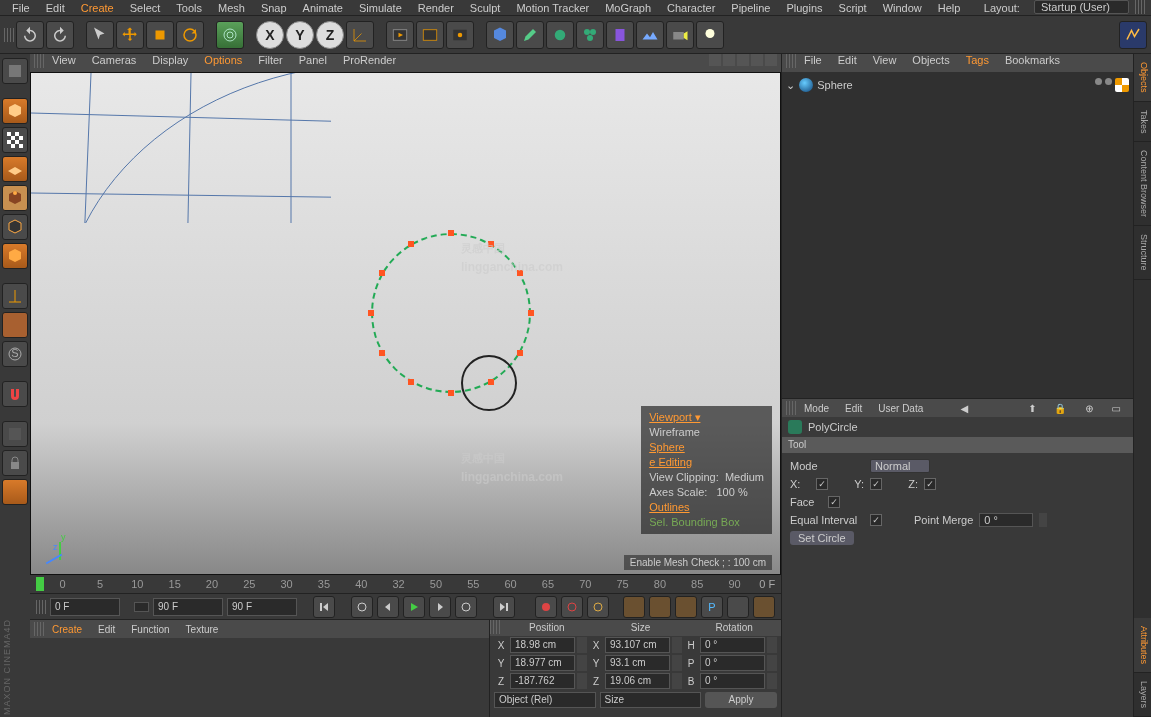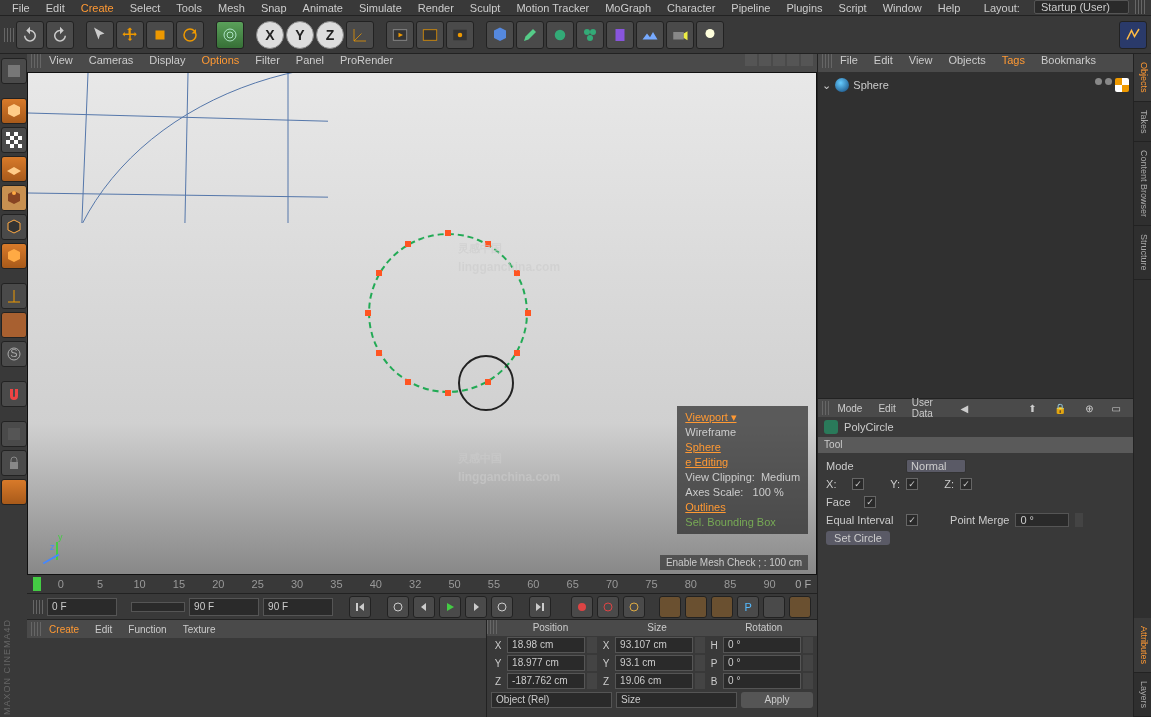--- a/index.html
+++ b/index.html
@@ -55,21 +55,21 @@
 .bottom-panels { height:98px; display:flex; background:#393939; border-top:1px solid #222; }
 .mat-panel { width:460px; border-right:1px solid #222; }
 .mat-menu { height:18px; background:#4a4a4a; display:flex; align-items:center; padding:0 4px; }
 .mat-menu span { padding:0 8px; cursor:pointer; font-size:10px; }
 .mat-menu .create { color:#ff9933; }
 .coord-panel { flex:1; }
 .coord-hdr { height:16px; background:#4a4a4a; display:flex; }
 .coord-hdr span { flex:1; text-align:center; font-size:10px; line-height:16px; }
 .coord-row { height:18px; display:flex; align-items:center; gap:2px; padding:0 4px; }
 .coord-row .lbl { width:14px; text-align:center; font-size:10px; }
-.coord-row .val { width:78px; height:16px; background:#2a2a2a; border:1px solid #555; padding:0 4px; line-height:14px; font-size:10px; }
+.coord-row .val { width:65px; height:16px; background:#2a2a2a; border:1px solid #555; padding:0 4px; line-height:14px; font-size:10px; }
 .coord-row .spin { width:10px; height:16px; background:#444; }
 .coord-foot { display:flex; gap:4px; padding:2px 4px; }
 .coord-foot .dd { flex:1; height:16px; background:#2a2a2a; border:1px solid #555; font-size:10px; padding:0 4px; line-height:14px; }
 .coord-foot .apply { width:72px; height:16px; background:#555; text-align:center; line-height:16px; font-size:10px; border-radius:3px; cursor:pointer; }
 .right { width:370px; display:flex; }
 .right-main { flex:1; display:flex; flex-direction:column; border-left:1px solid #222; }
 .om { height:344px; background:#303030; display:flex; flex-direction:column; }
 .om-tree { flex:1; padding:4px; font-size:11px; }
 .om-row { display:flex; align-items:center; gap:4px; height:18px; }
 .om-row .ico { width:14px; height:14px; background:radial-gradient(circle at 40% 35%, #6cf, #147); border-radius:50%; }

